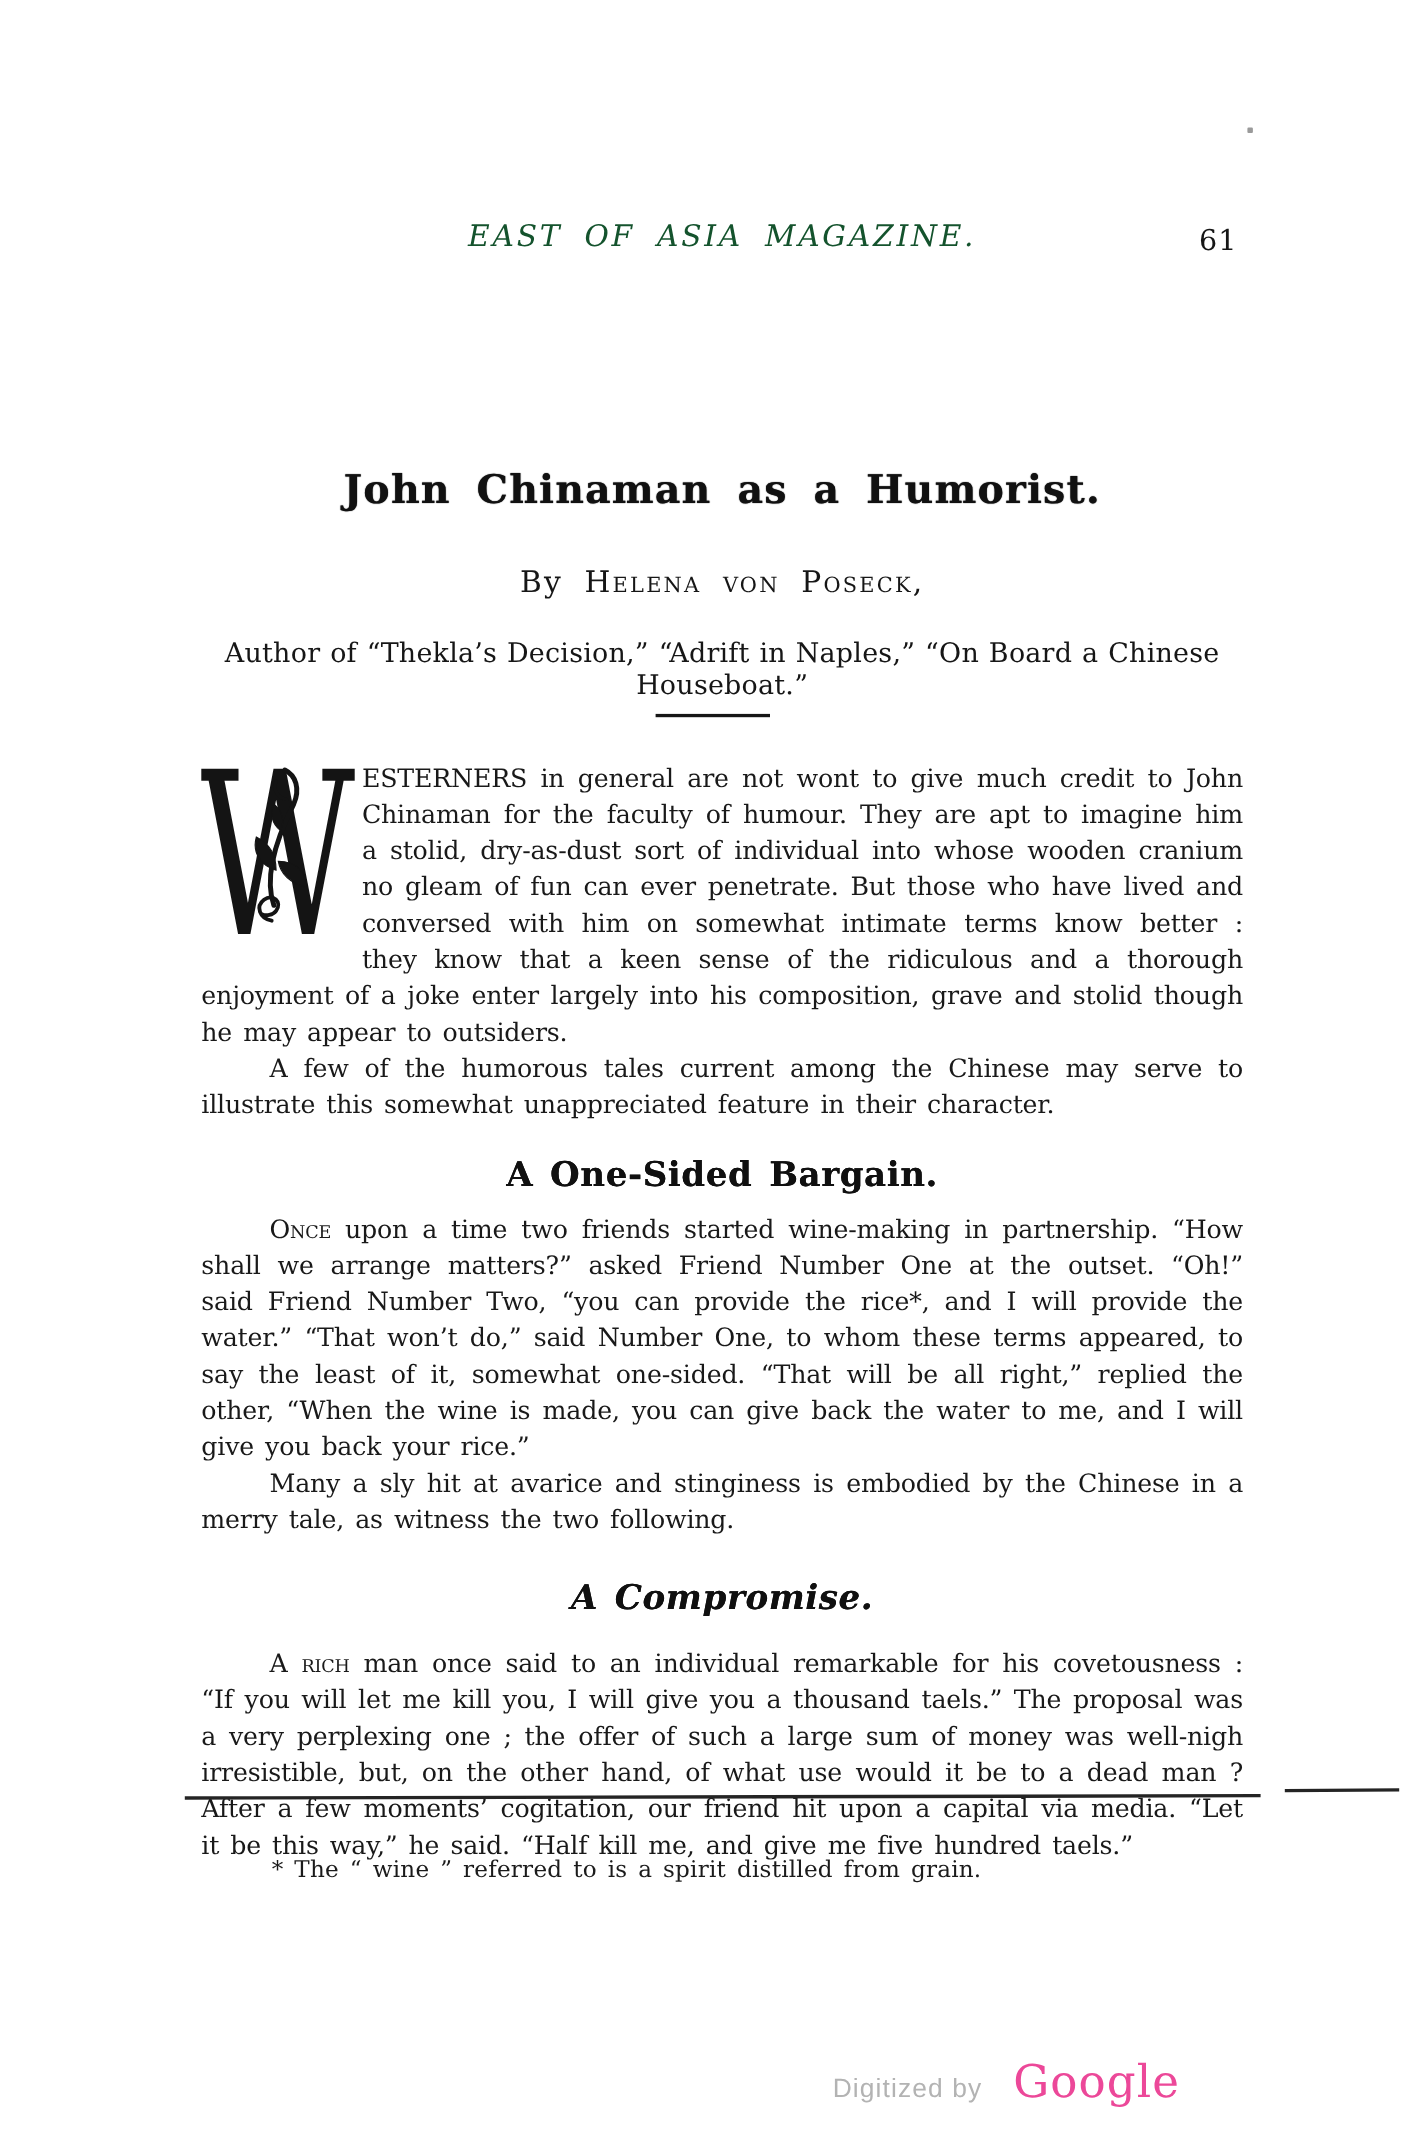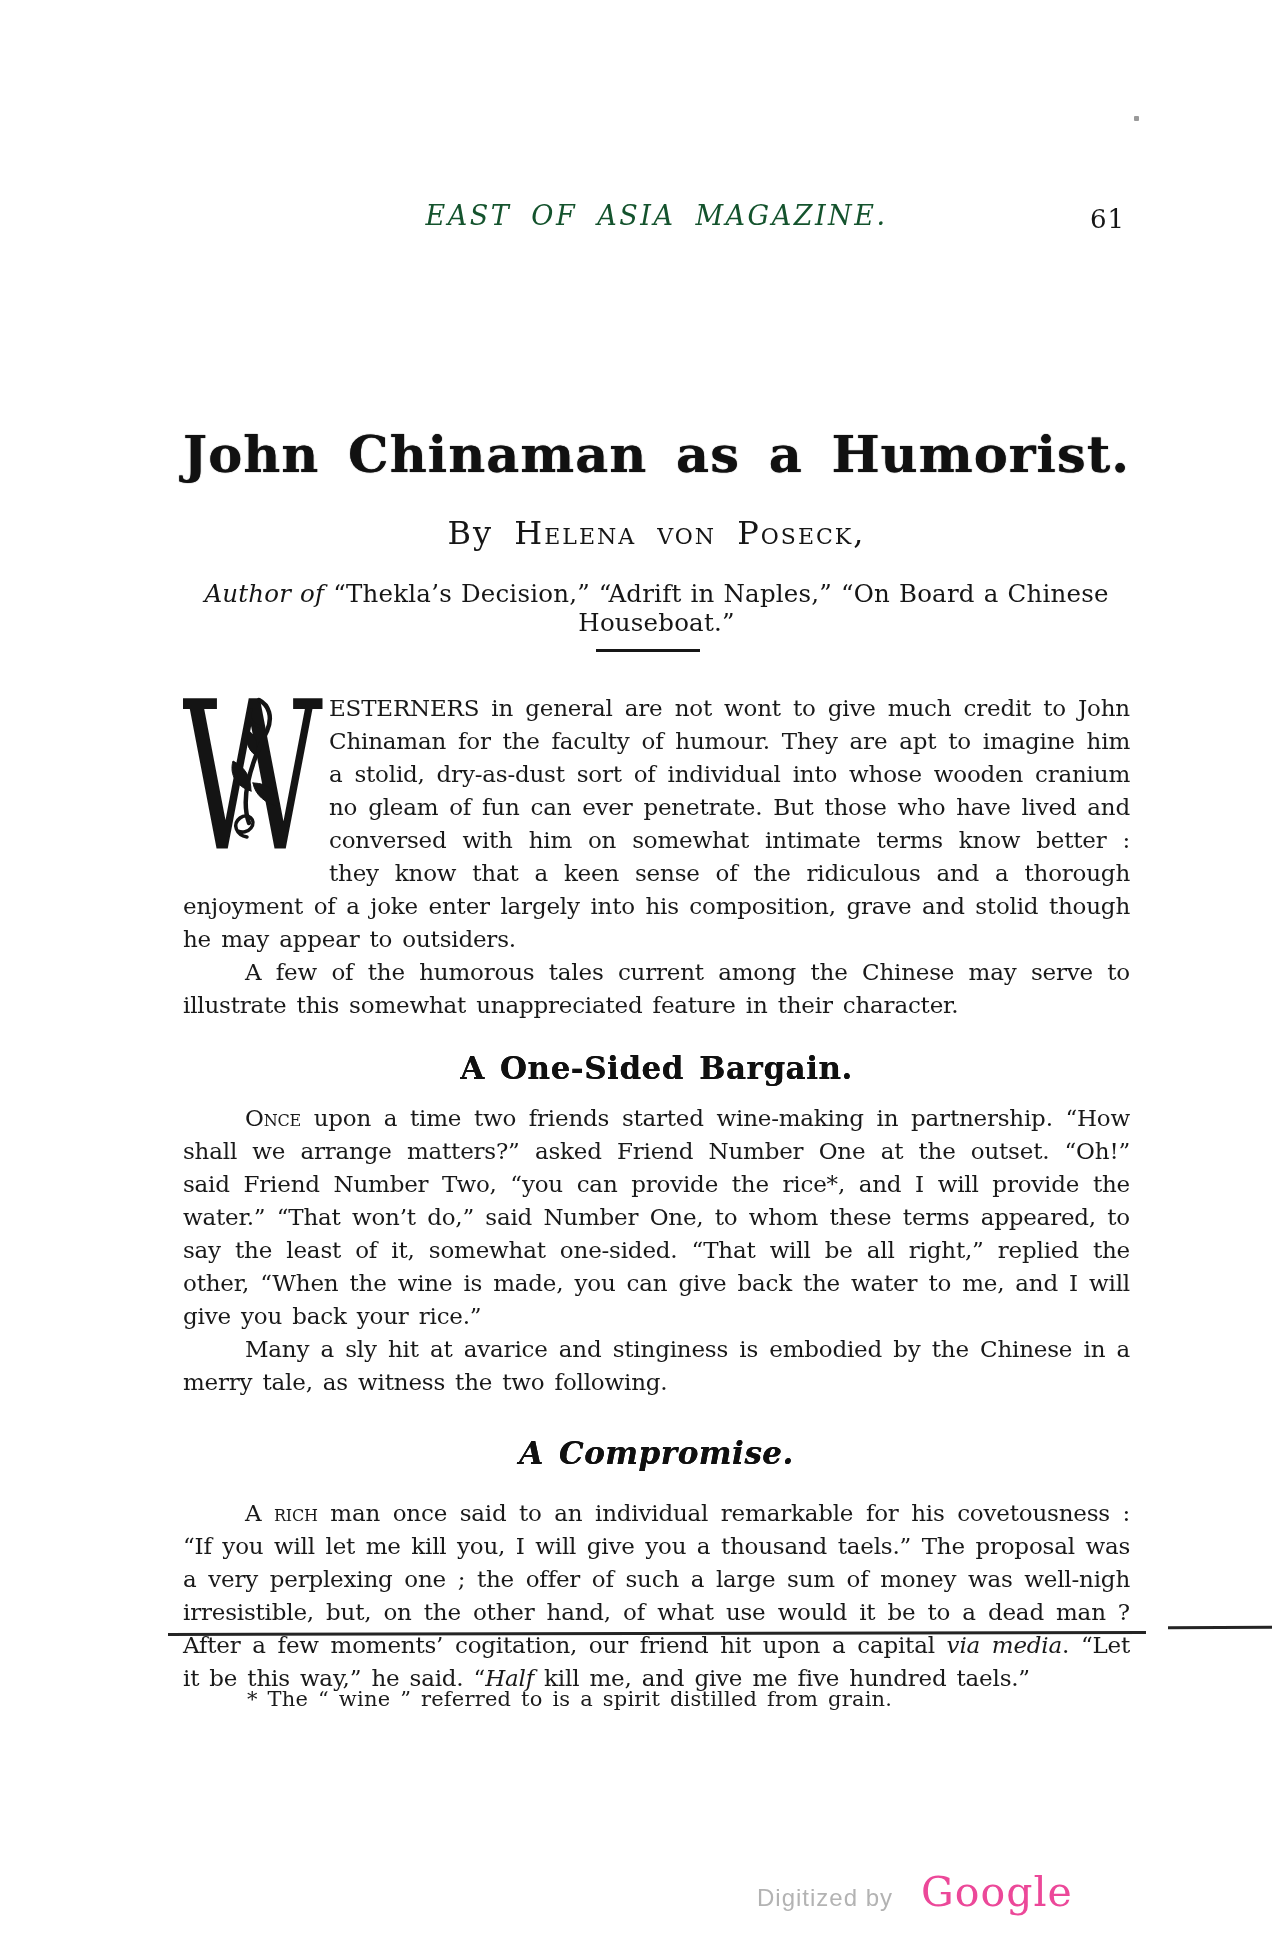--- a/index.html
+++ b/index.html
@@ -12,44 +12,44 @@
     position:absolute;top:200px;left:183px;width:947px;text-align:center;
     font-style:italic;font-size:27px;letter-spacing:2.5px;word-spacing:9px;color:#14532d;
   }
   .page-number{
     position:absolute;top:204px;left:1072px;font-size:26px;letter-spacing:1px;color:#161616;margin-left:18px;
   }
   .speck{position:absolute;left:1134px;top:116px;width:5px;height:5px;background:#9a9a9a;border-radius:1px;}
   
   .article-title{
     position:absolute;top:424px;left:183px;width:947px;margin:0;text-align:center;
-    font-size:51px;font-weight:bold;letter-spacing:1px;word-spacing:10px;color:#111;
+    font-size:36px;font-weight:bold;letter-spacing:1px;word-spacing:10px;color:#111;
     text-shadow:0 0 1px #111;
   }
   .byline{
     position:absolute;top:514px;left:183px;width:947px;text-align:center;
-    font-size:32px;letter-spacing:2px;word-spacing:9px;color:#161616;
+    font-size:27px;letter-spacing:2px;word-spacing:9px;color:#161616;
   }
   .author-line{
     position:absolute;top:579px;left:150px;width:1013px;text-align:center;
     font-size:24.5px;letter-spacing:0.2px;word-spacing:1px;color:#161616;
   }
   .title-rule{
     position:absolute;top:649px;left:596px;width:104px;border-top:3px solid #161616;
   }
   
   .body-text{
     position:absolute;top:692px;left:183px;width:947px;
     font-size:23px;line-height:33px;text-align:justify;
     letter-spacing:-0.2px;word-spacing:3px;color:#191919;
   }
   .body-text p{margin:0;text-indent:62px;}
   .body-text p.no-indent{text-indent:0;}
   .sc{font-variant:small-caps;}
-  .i{font-style:italic;}
+  .i{}
   .dropcap-wrap{
     float:left;width:140px;height:163px;margin:5px 6px 0 0;position:relative;
   }
   .section-heading{
     font-size:31px;line-height:40px;font-weight:bold;text-align:center;text-indent:0;
     letter-spacing:0.5px;word-spacing:4px;margin:26px 0 14px 0;color:#101010;
     text-shadow:0 0 0.5px #101010;
   }
   .section-heading.mt-lg{margin-top:34px;margin-bottom:24px;font-style:italic;}
   

